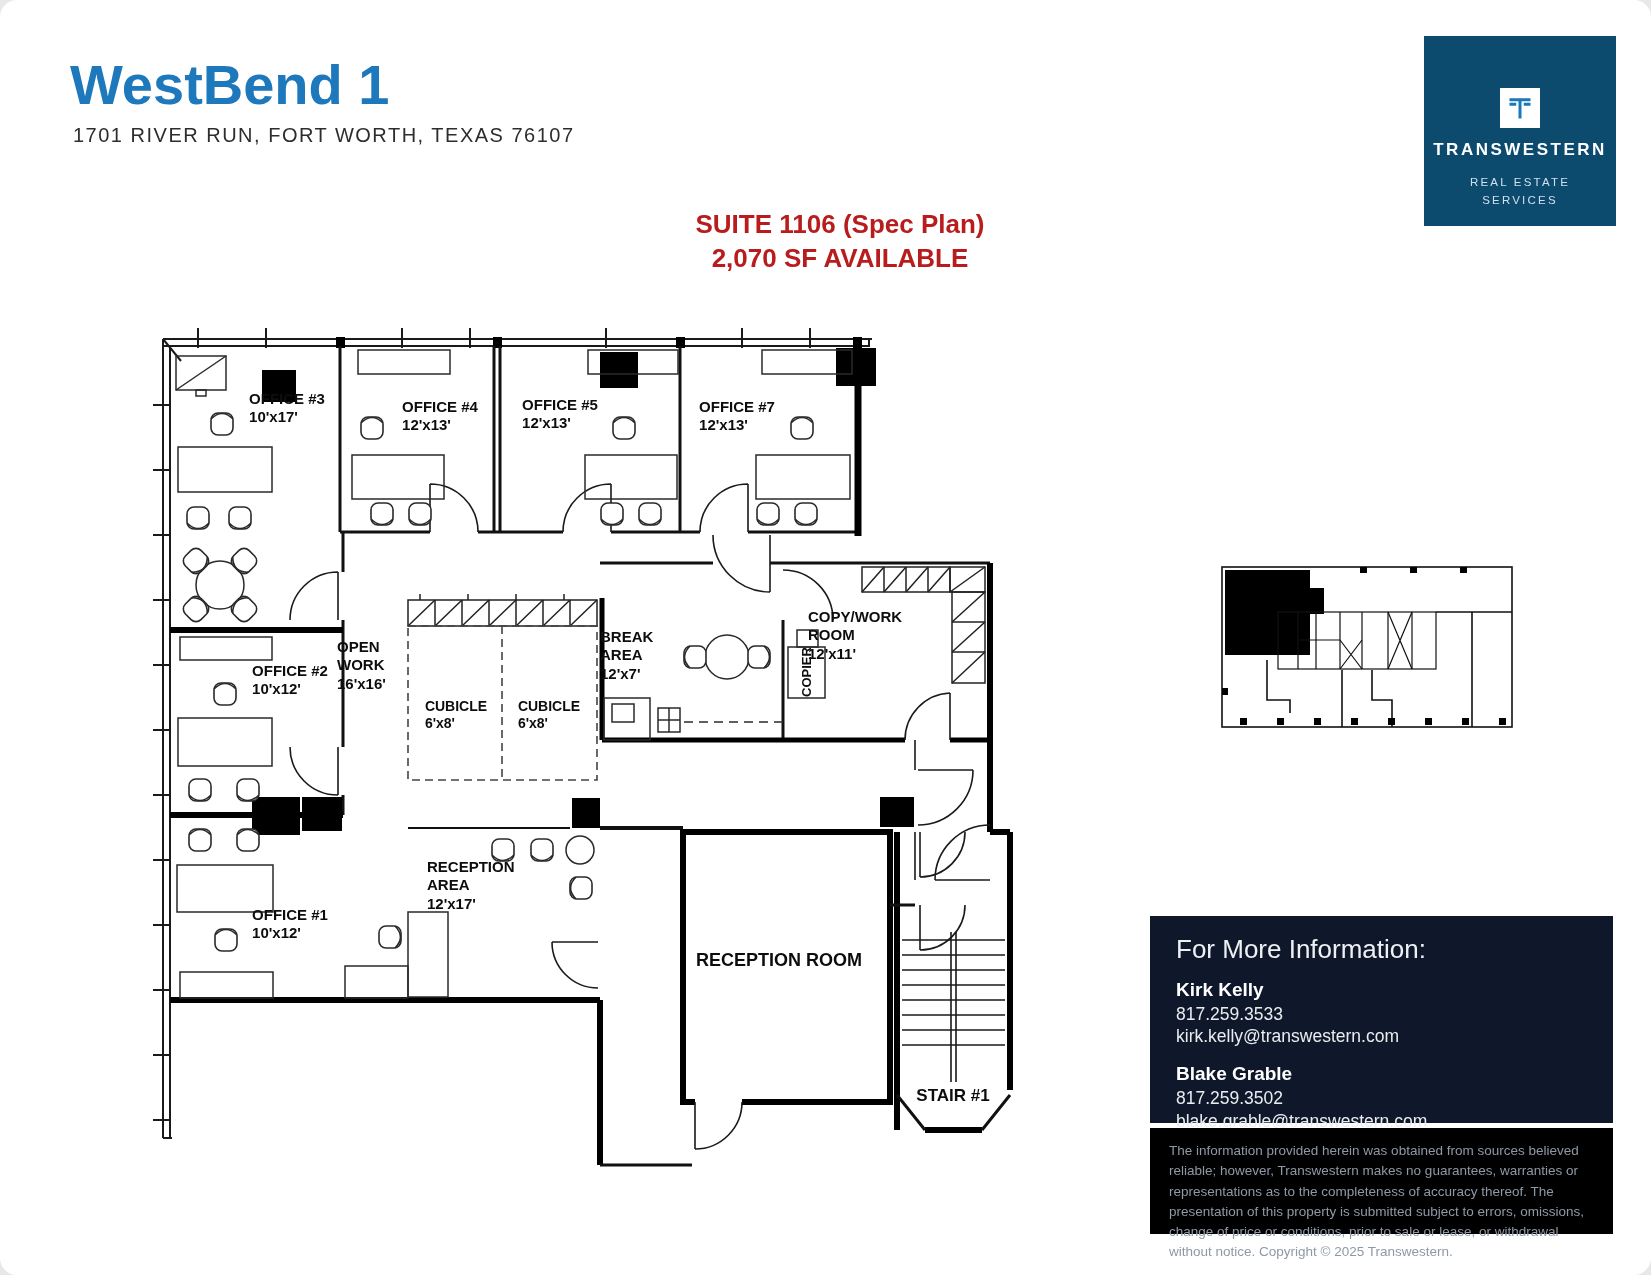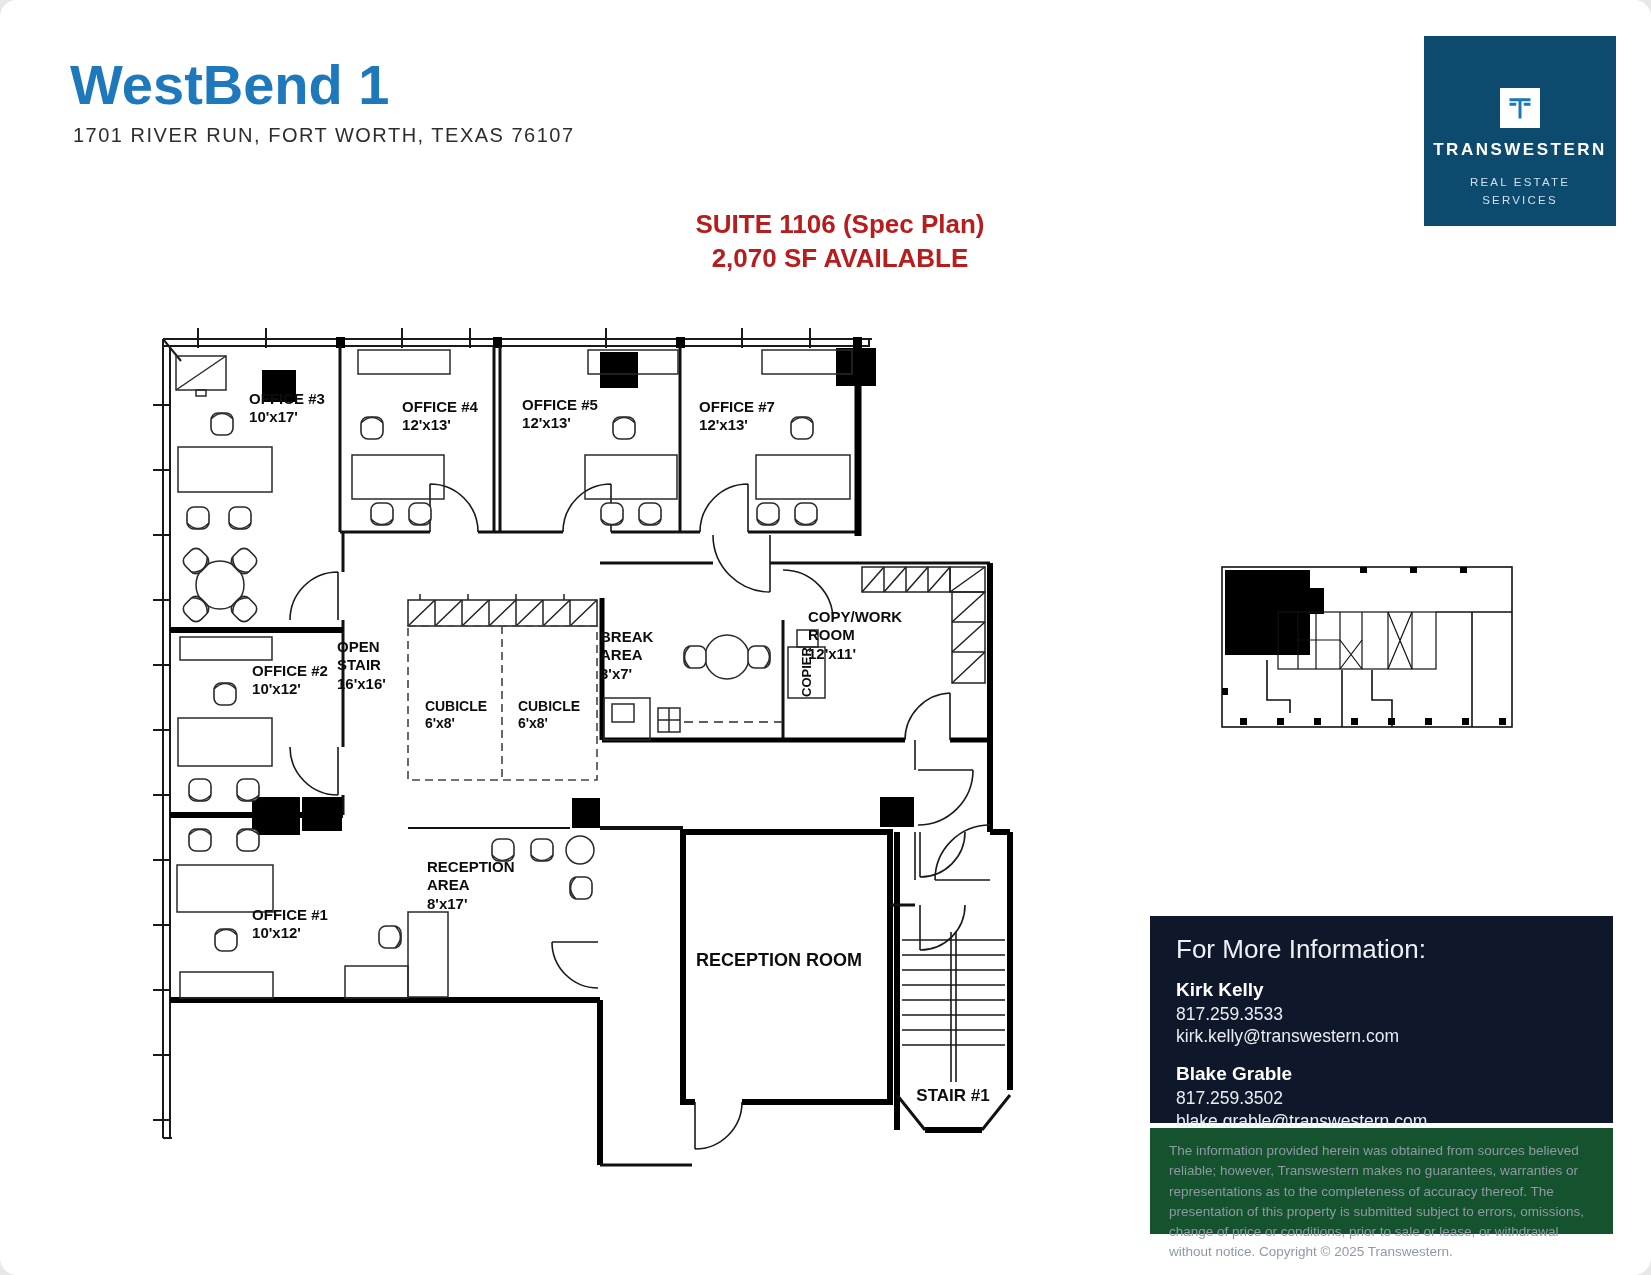--- a/index.html
+++ b/index.html
@@ -34,21 +34,21 @@
   .lbl-cub{font-size:14px;}
   .copier-lbl{position:absolute;left:806px;top:672px;transform:translate(-50%,-50%) rotate(-90deg);
               font-size:13px;font-weight:bold;color:#0d0d0d;}
   
   .contact{position:absolute;left:1150px;top:916px;width:463px;height:207px;background:#0f172a;
            box-sizing:border-box;padding:18px 26px;color:#f2f4f6;}
   .contact h2{margin:0 0 12px 0;font-size:26px;font-weight:normal;color:#eef1f4;}
   .agent{margin-bottom:13px;}
   .agent .nm{font-size:19px;font-weight:bold;color:#ffffff;line-height:1.35;}
   .agent .ph,.agent .em{font-size:17.5px;color:#e9edf0;line-height:1.3;}
-  .disclaimer{position:absolute;left:1150px;top:1128px;width:463px;height:106px;background:#14532d;
+  .disclaimer{position:absolute;left:1150px;top:1128px;width:463px;height:106px;background:#000000;
               box-sizing:border-box;padding:13px 19px;color:#8f99a5;font-size:13.5px;line-height:1.5;}
 </style>
 </head>
 <body>
 
 <div class="page">
 
   <div class="title">WestBend 1</div>
   <div class="address">1701 RIVER RUN, FORT WORTH, TEXAS 76107</div>
 
@@ -331,42 +331,42 @@
   </div>
   <div class="rlabel" style="left:290px;top:662px">
     <div>OFFICE #2</div>
     <div>10'x12'</div>
   </div>
   <div class="rlabel" style="left:290px;top:906px">
     <div>OFFICE #1</div>
     <div>10'x12'</div>
   </div>
   <div class="rlabel lbl-open" style="left:378px;top:638px">
-    <div class="wrap">OPEN STAIR</div>
+    <div class="wrap">OPEN WORK</div>
     <div>16'x16'</div>
   </div>
   <div class="rlabel lbl-cub" style="left:456px;top:698px">
     <div>CUBICLE</div>
     <div>6'x8'</div>
   </div>
   <div class="rlabel lbl-cub" style="left:549px;top:698px">
     <div>CUBICLE</div>
     <div>6'x8'</div>
   </div>
   <div class="rlabel lbl-break" style="left:640px;top:628px">
     <div class="wrap">BREAK AREA</div>
-    <div>3'x7'</div>
+    <div>12'x7'</div>
   </div>
   <div class="rlabel lbl-copy" style="left:878px;top:608px">
     <div class="wrap">COPY/WORK ROOM</div>
     <div>12'x11'</div>
   </div>
   <div class="rlabel lbl-recep" style="left:492px;top:858px">
     <div class="wrap">RECEPTION AREA</div>
-    <div>8'x17'</div>
+    <div>12'x17'</div>
   </div>
   <div class="rlabel lbl-conf" style="left:786px;top:950px">
     <div class="wrap">RECEPTION ROOM</div>
   </div>
   <div class="rlabel lbl-stair" style="left:953px;top:1086px">
     <div>STAIR #1</div>
   </div>
   <div class="copier-lbl">COPIER</div>
 
   <div class="contact">

